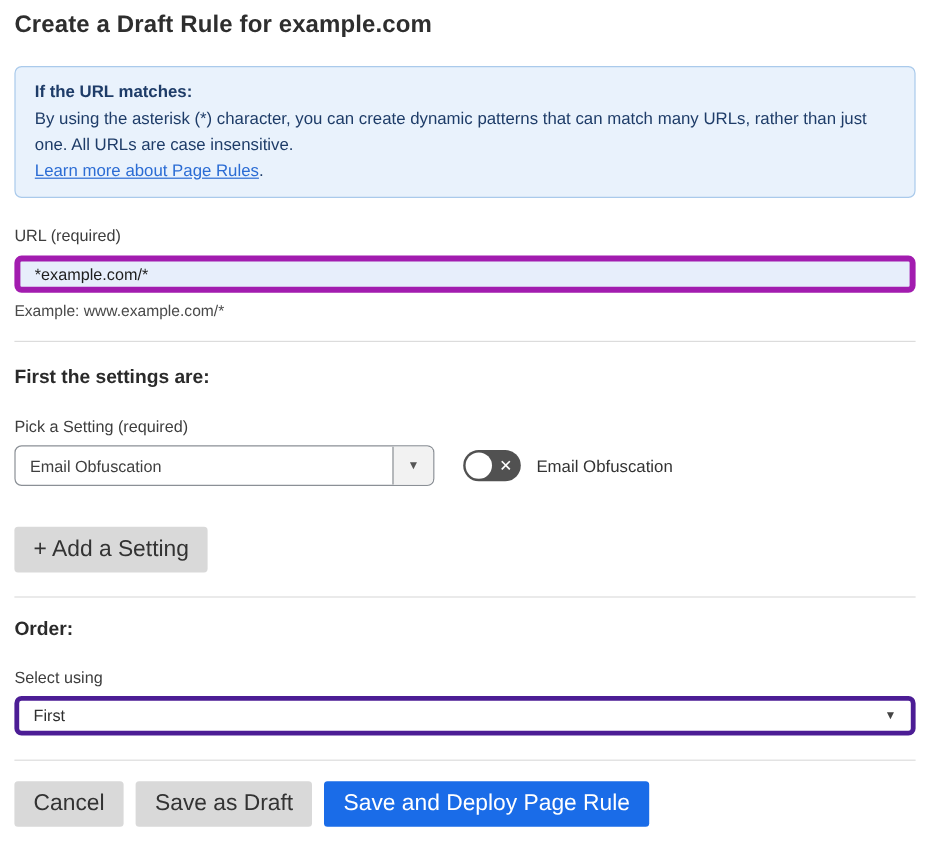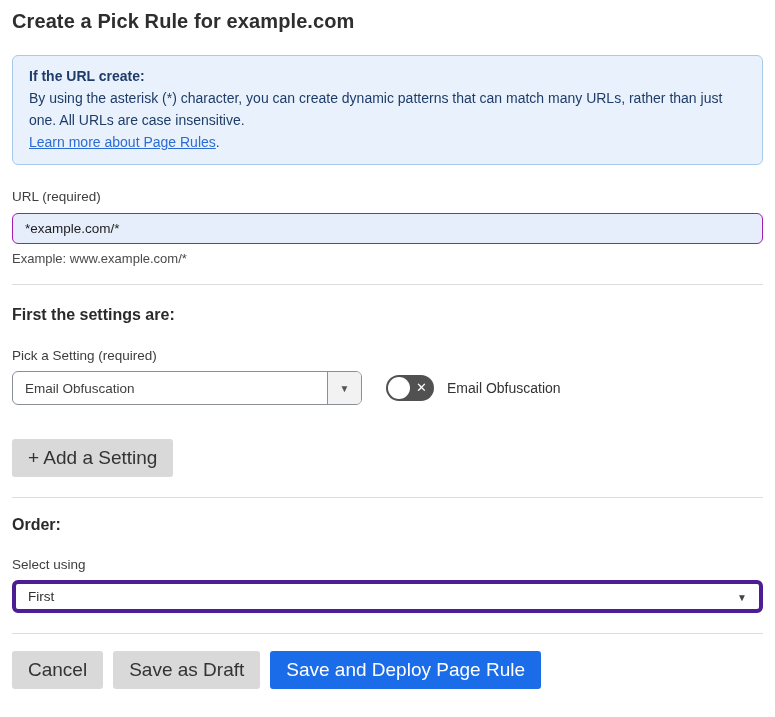--- a/index.html
+++ b/index.html
@@ -43,21 +43,21 @@
     color: #3d3d3d;
     margin-top: 24px;
   }
 
   .url-input {
     display: block;
     width: 100%;
     height: 31px;
     margin-top: 9px;
     background: var(--input-bg, #e7eefb);
-    border: 1px solid #a21caf;
+    border: 5px solid #a21caf;
     border-radius: 6px;
     padding: 0 12px;
     font-family: "Liberation Sans", sans-serif;
     font-size: 13.5px;
     color: #1d1d1d;
     outline: none;
   }
 
   .helper-text {
     margin-top: 7px;
@@ -203,24 +203,24 @@
     display: flex;
     align-items: center;
     gap: 10px;
   }
 </style>
 </head>
 <body>
 
 <div class="page">
 
-  <h1 class="page-title">Create a Pick Rule for example.com</h1>
+  <h1 class="page-title">Create a Draft Rule for example.com</h1>
 
   <div class="info-box">
-    <div class="info-heading">If the URL create:</div>
+    <div class="info-heading">If the URL matches:</div>
     <div class="info-body">By using the asterisk (*) character, you can create dynamic patterns that can match many URLs, rather than just one. All URLs are case insensitive.</div>
     <div><a class="info-link">Learn more about Page Rules</a><span>.</span></div>
   </div>
 
   <div class="field-label">URL (required)</div>
   <input class="url-input" type="text" value="*example.com/*" style="">
   <div class="helper-text">Example: www.example.com/*</div>
 
   <hr class="divider">
 

